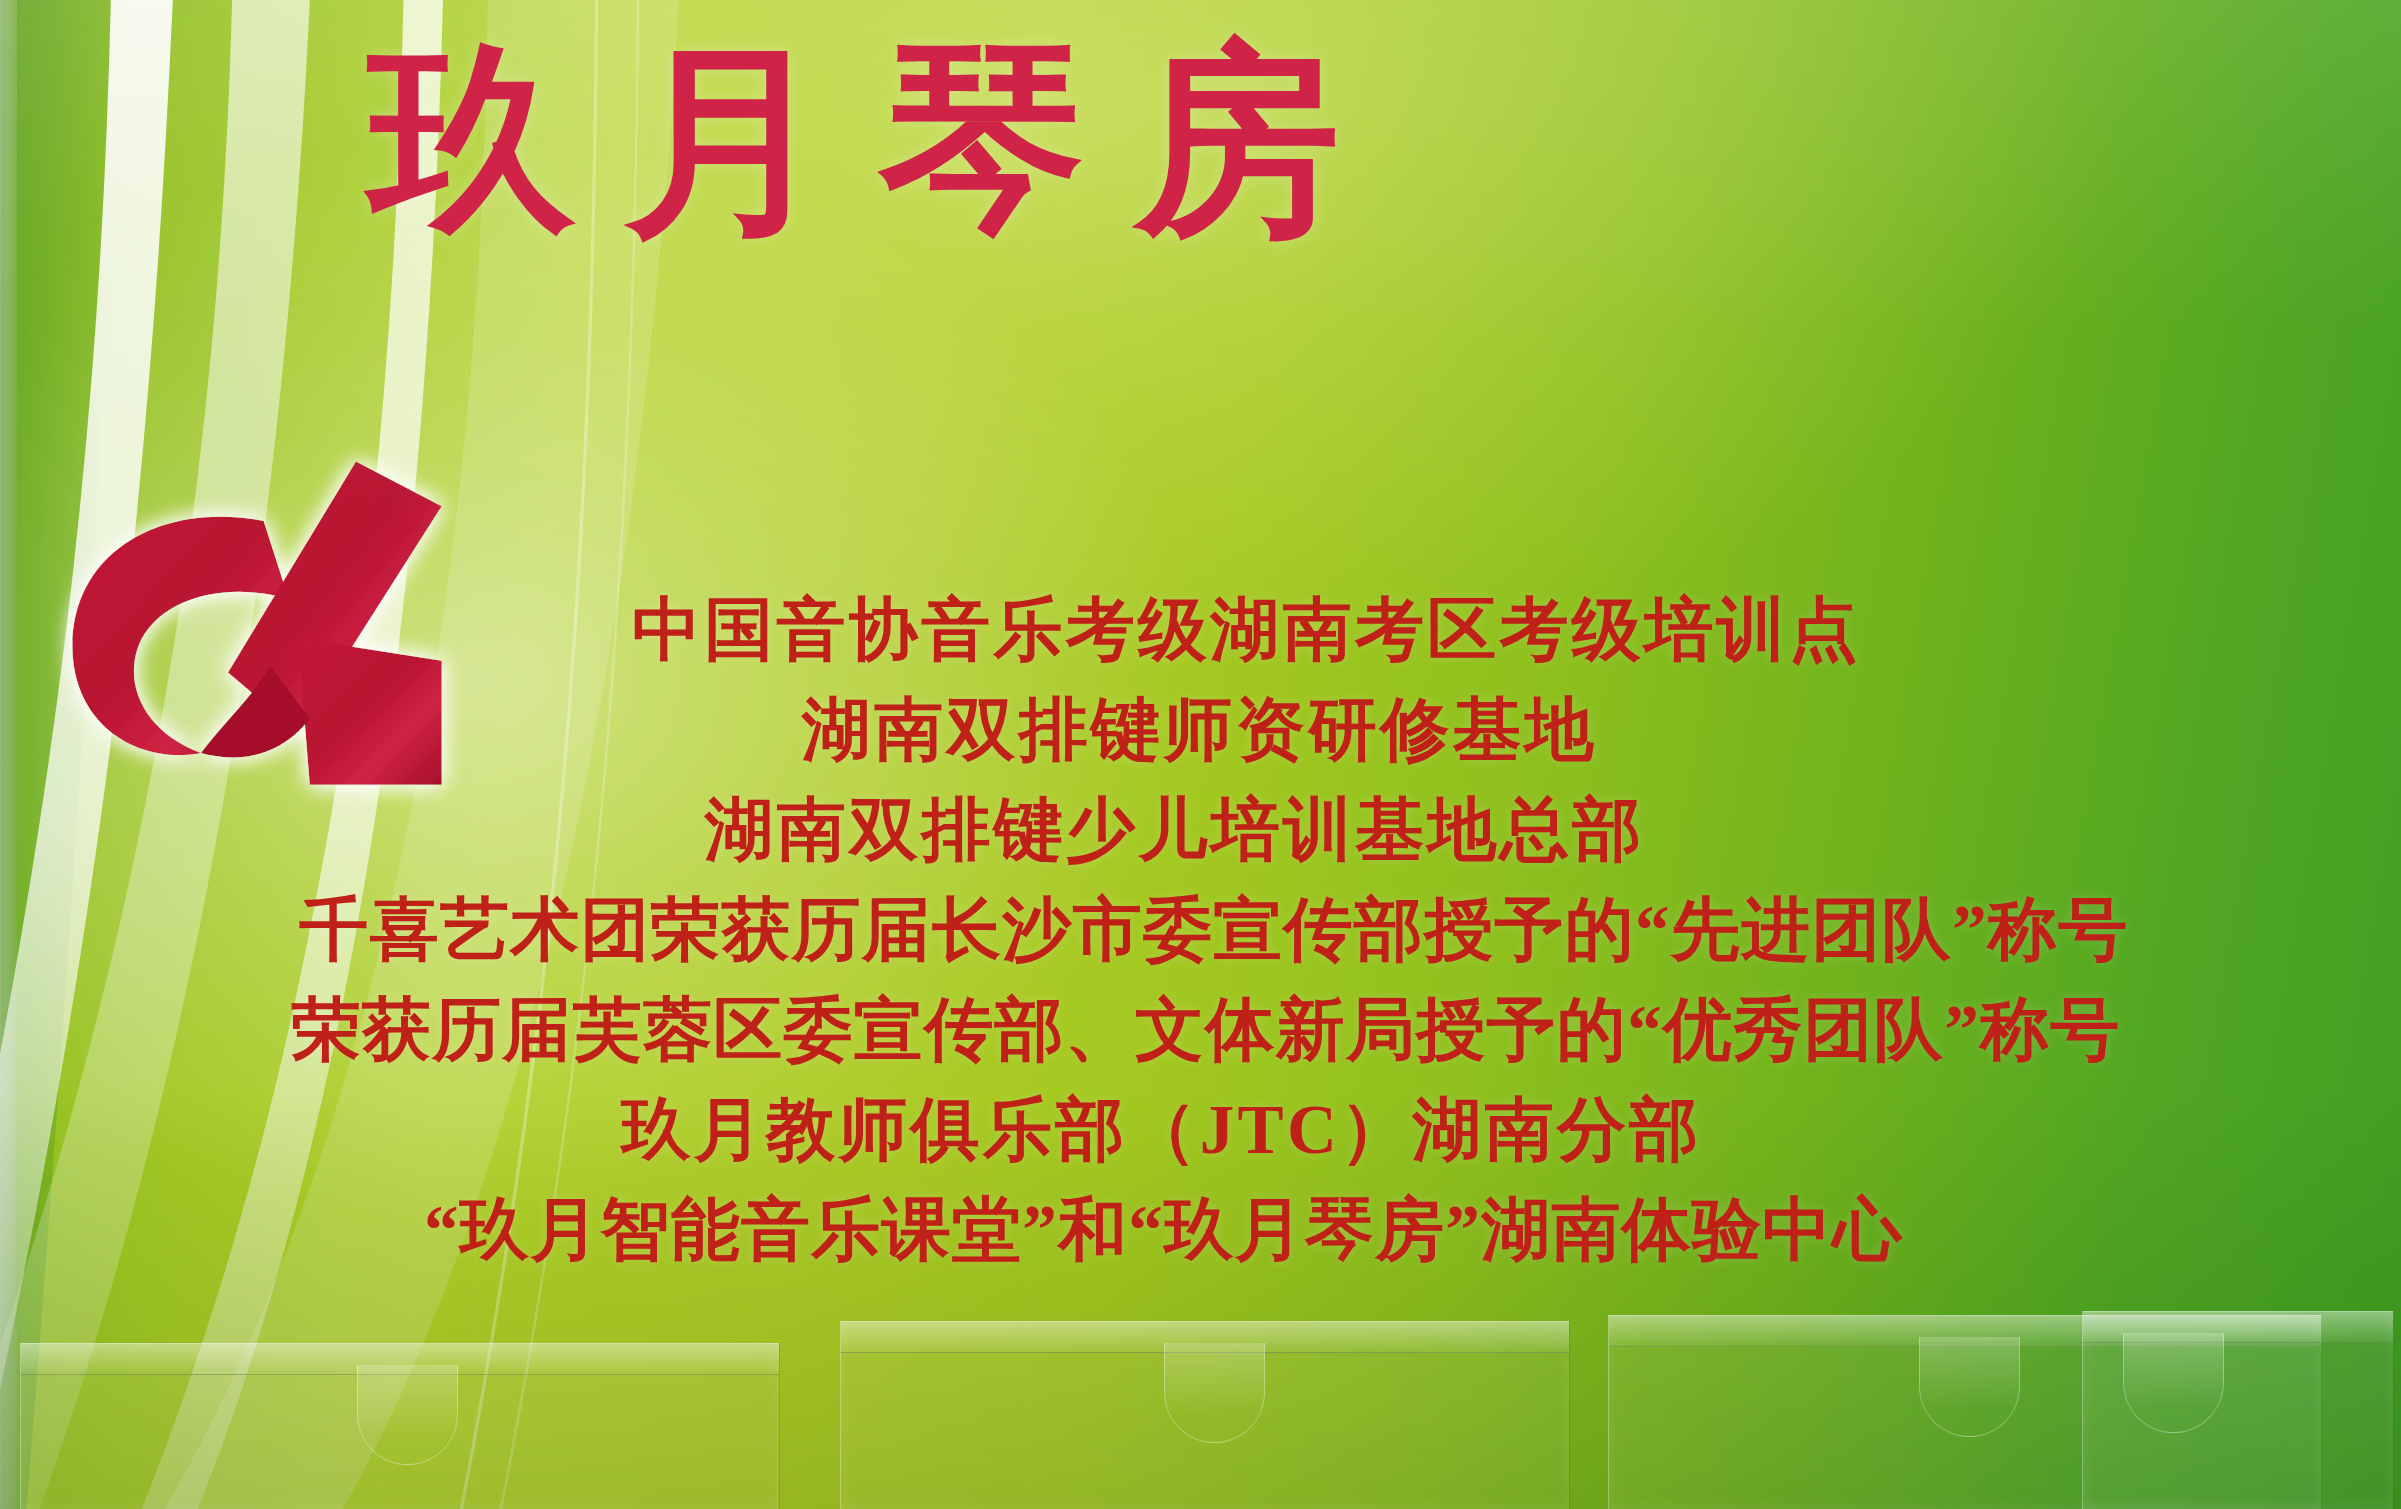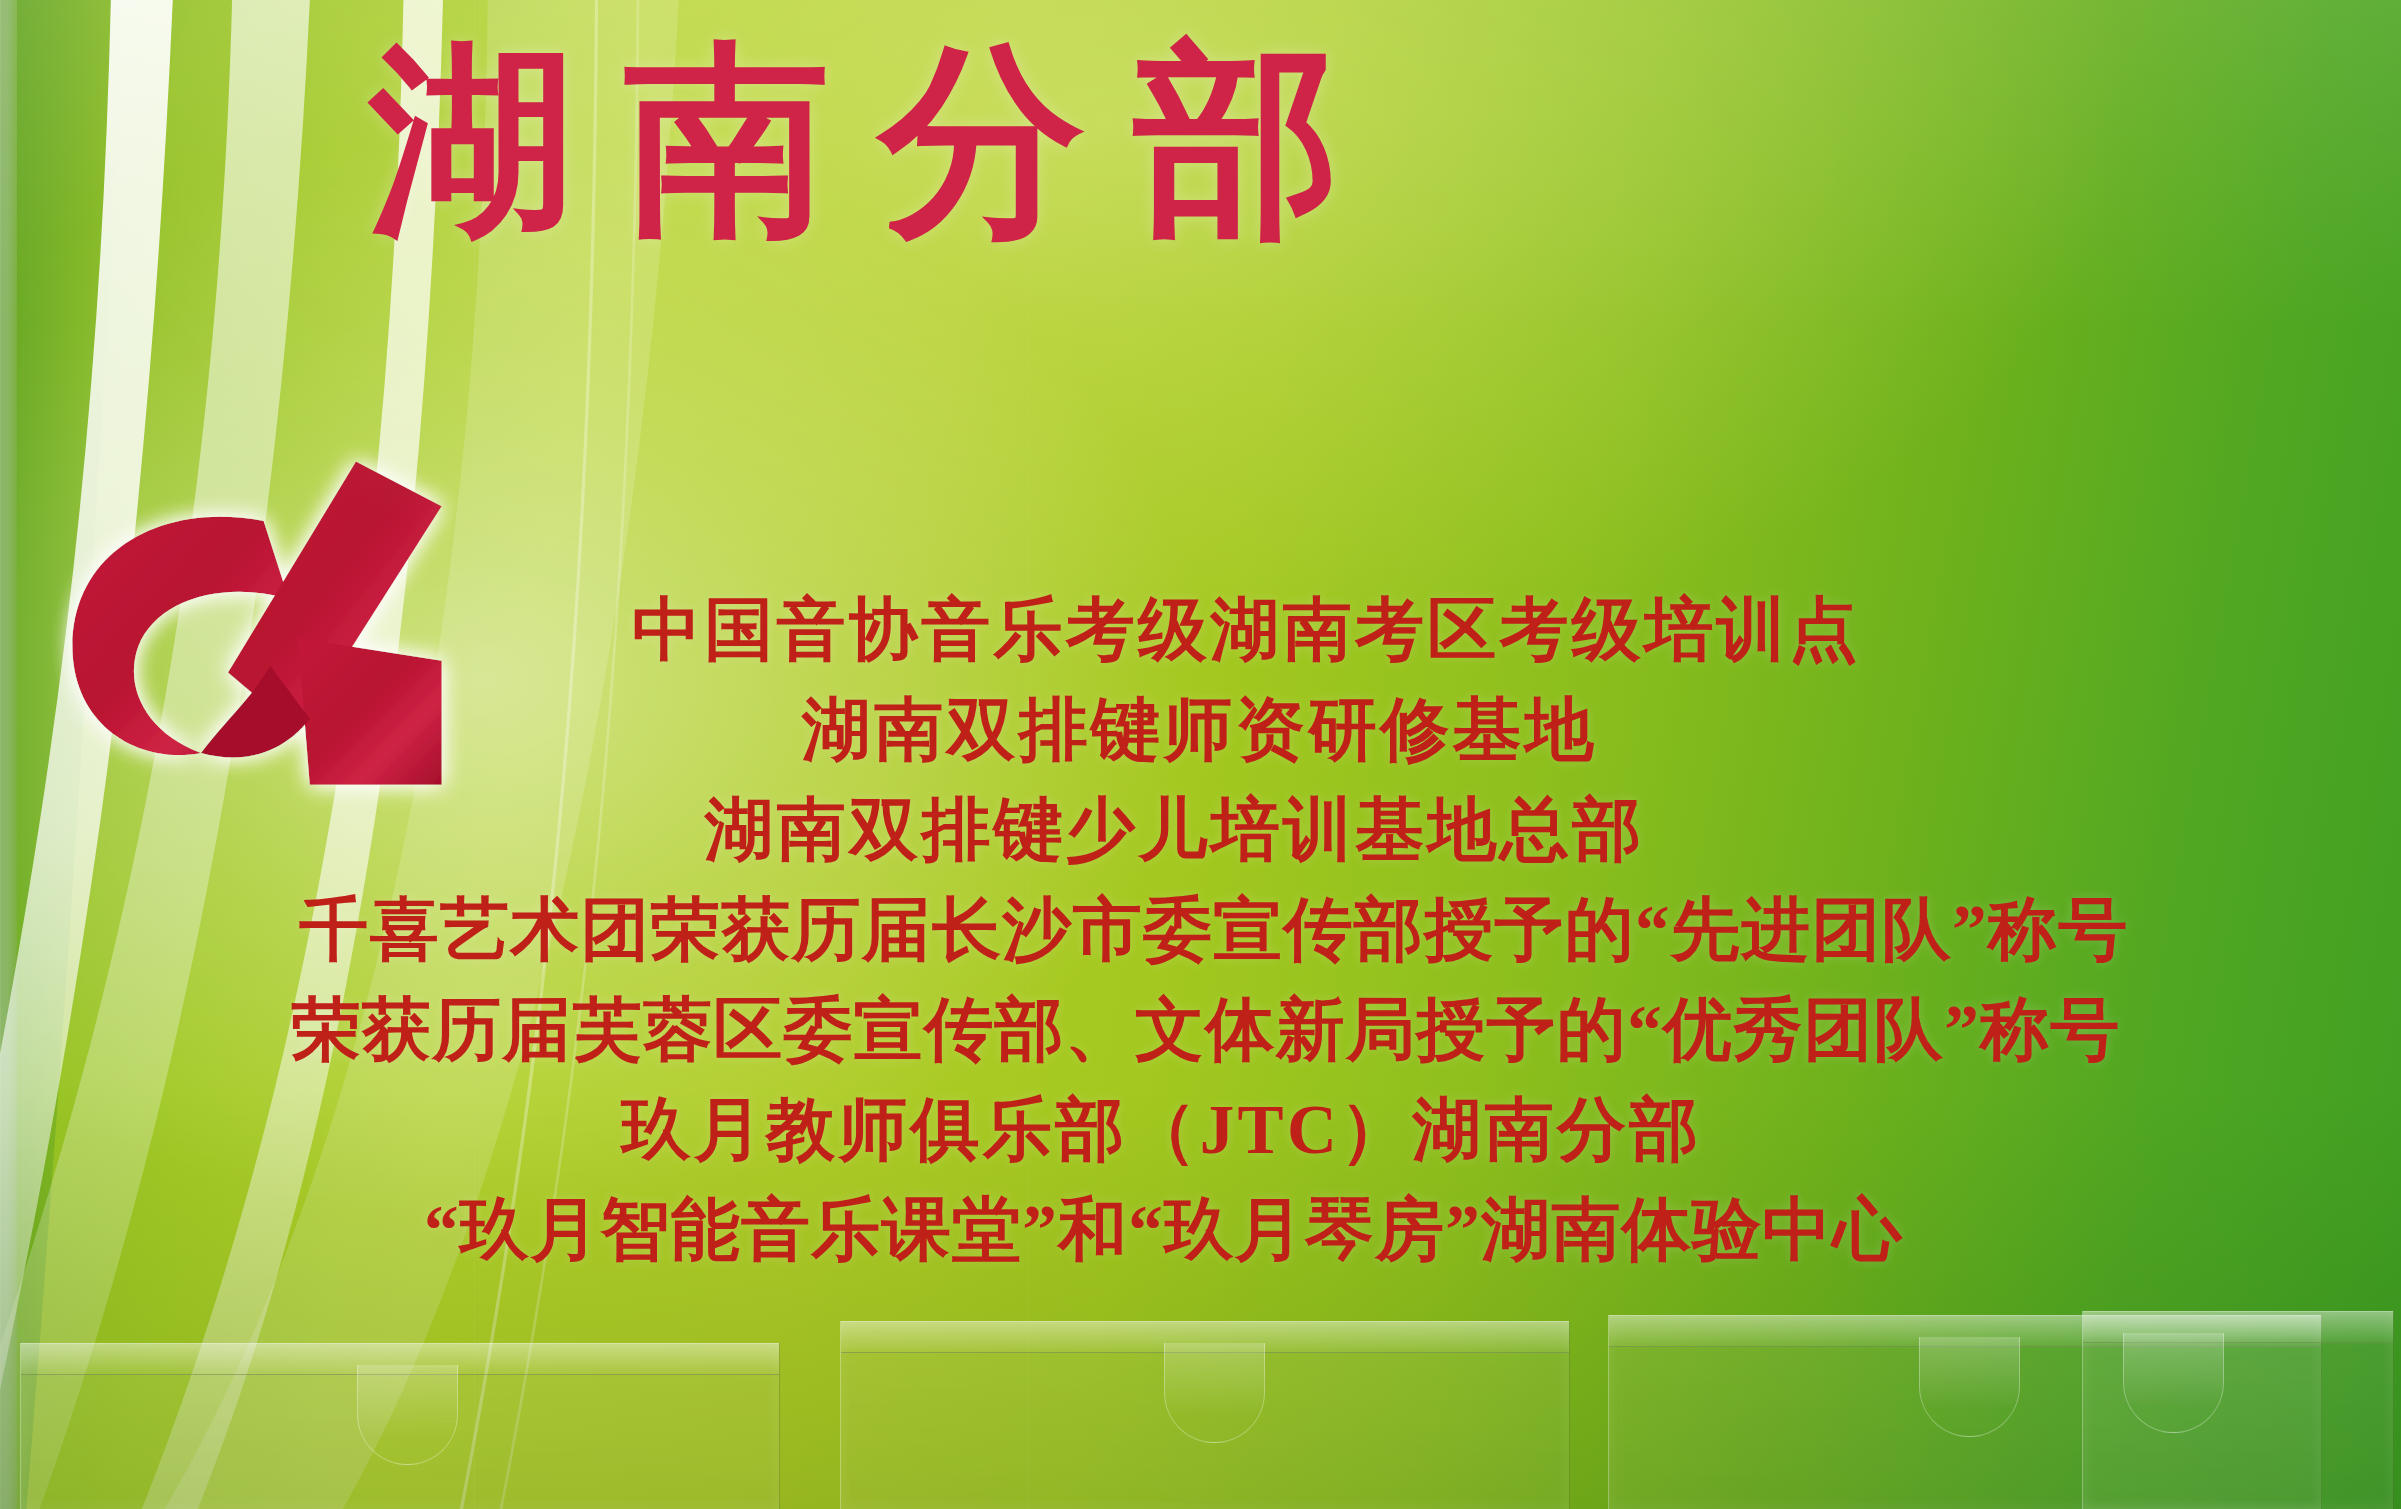--- a/index.html
+++ b/index.html
@@ -185,21 +185,21 @@
       </g>
     </svg>
   </div>
 
   <div class="bg-vignette"></div>
 
   <div class="seam" style="left:474px;opacity:.45"></div>
   <div class="seam" style="left:1028px;opacity:.30"></div>
   <div class="seam" style="left:1621px;opacity:.22"></div>
 
-  <div class="headline">湖南分部</div>
+  <div class="headline">玖月琴房</div>
 
   <div class="lines">
     <div class="ln l1">中国音协音乐考级湖南考区考级培训点</div>
     <div class="ln l2">湖南双排键师资研修基地</div>
     <div class="ln l3">湖南双排键少儿培训基地总部</div>
     <div class="ln l4">千喜艺术团荣获历届长沙市委宣传部授予的“先进团队”称号</div>
     <div class="ln l5">荣获历届芙蓉区委宣传部、文体新局授予的“优秀团队”称号</div>
     <div class="ln l6">玖月教师俱乐部（JTC）湖南分部</div>
     <div class="ln l7">“玖月智能音乐课堂”和“玖月琴房”湖南体验中心</div>
   </div>

